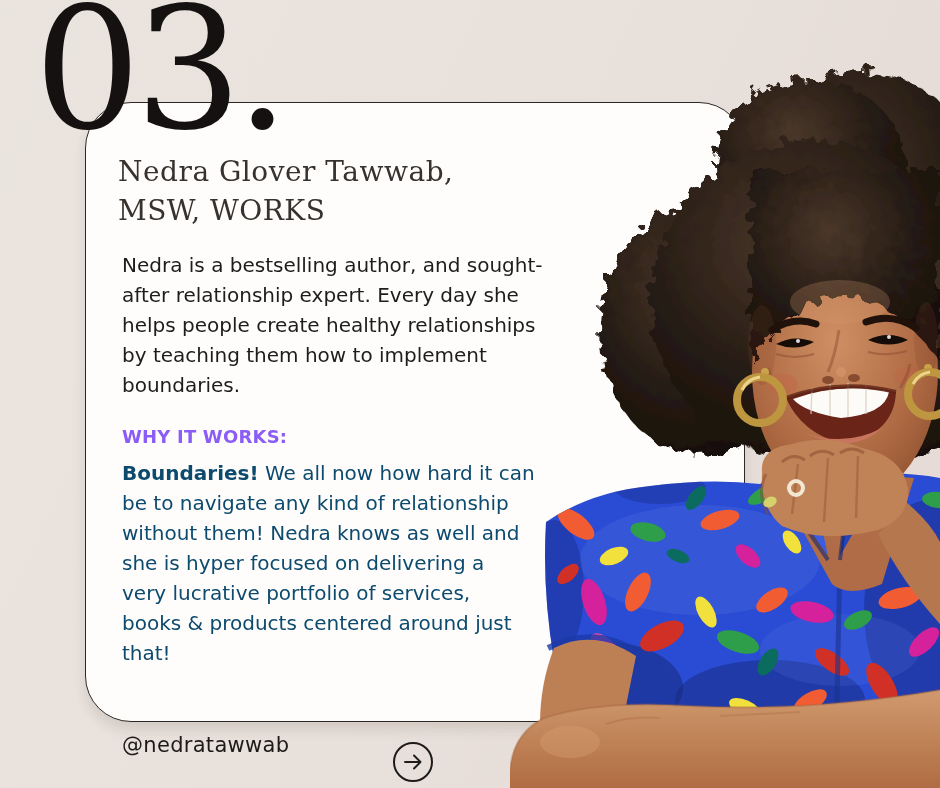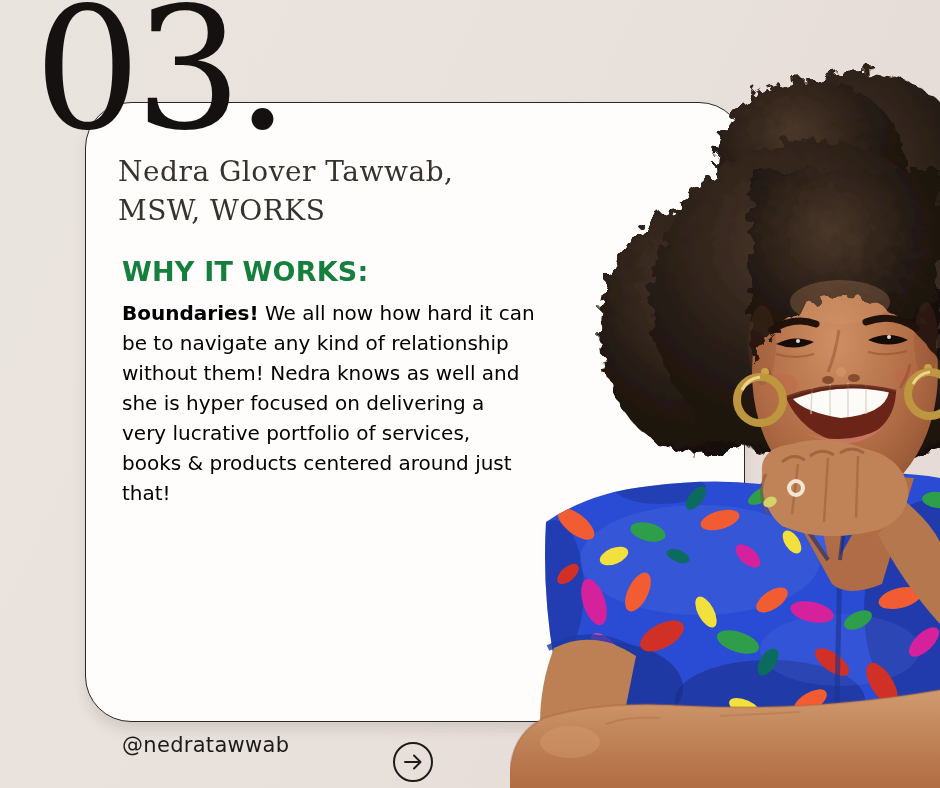--- a/index.html
+++ b/index.html
@@ -21,24 +21,24 @@
   }
   .card-title{
     font-family:"DejaVu Serif",serif;font-size:28px;line-height:1.38;
     color:#37322e;letter-spacing:.5px;
   }
   .bio{
     margin:20px 0 0 4px;font-size:20px;line-height:30px;color:#1d1d1d;
     white-space:pre-line;width:505px;
   }
   .why-heading{
-    margin:26px 0 0 4px;font-size:27px;font-weight:bold;color:#15803d;letter-spacing:.2px;
+    margin:26px 0 0 4px;font-size:18px;font-weight:bold;color:#8b5cf6;letter-spacing:.2px;
   }
   .why-body{
-    margin:11px 0 0 4px;font-size:20px;line-height:30px;color:#000000;
+    margin:11px 0 0 4px;font-size:20px;line-height:30px;color:#0c4a6e;
     white-space:pre-line;width:505px;
   }
   .why-lead{font-weight:bold;}
   .handle{
     position:absolute;left:122px;top:733px;z-index:5;
     font-size:21px;color:#1d1b1a;letter-spacing:.3px;
   }
   .next-btn{
     position:absolute;left:393px;top:742px;width:40px;height:40px;z-index:5;
     border-radius:50%;border:2.2px solid #1d1c1b;background:transparent;
@@ -55,20 +55,25 @@
 
 <div class="stage">
 
   <div class="big-number">03.</div>
 
   <div class="card">
     <div class="card-title">
       <div>Nedra Glover Tawwab,</div>
       <div>MSW, WORKS</div>
     </div>
+    <p class="bio">Nedra is a bestselling author, and sought-
+after relationship expert. Every day she
+helps people create healthy relationships
+by teaching them how to implement
+boundaries.</p>
     <div class="why-heading">WHY IT WORKS:</div>
     <p class="why-body"><strong class="why-lead">Boundaries!</strong><span> We all now how hard it can
 be to navigate any kind of relationship
 without them! Nedra knows as well and
 she is hyper focused on delivering a
 very lucrative portfolio of services,
 books &amp;  products centered around just
 that!</span></p>
   </div>
 

